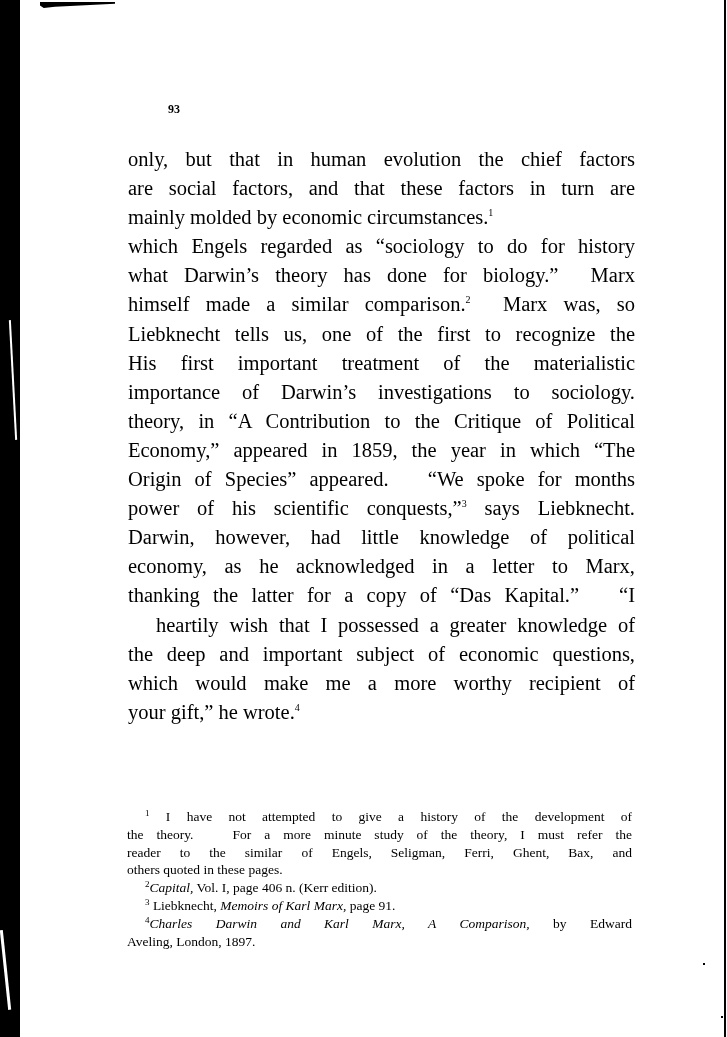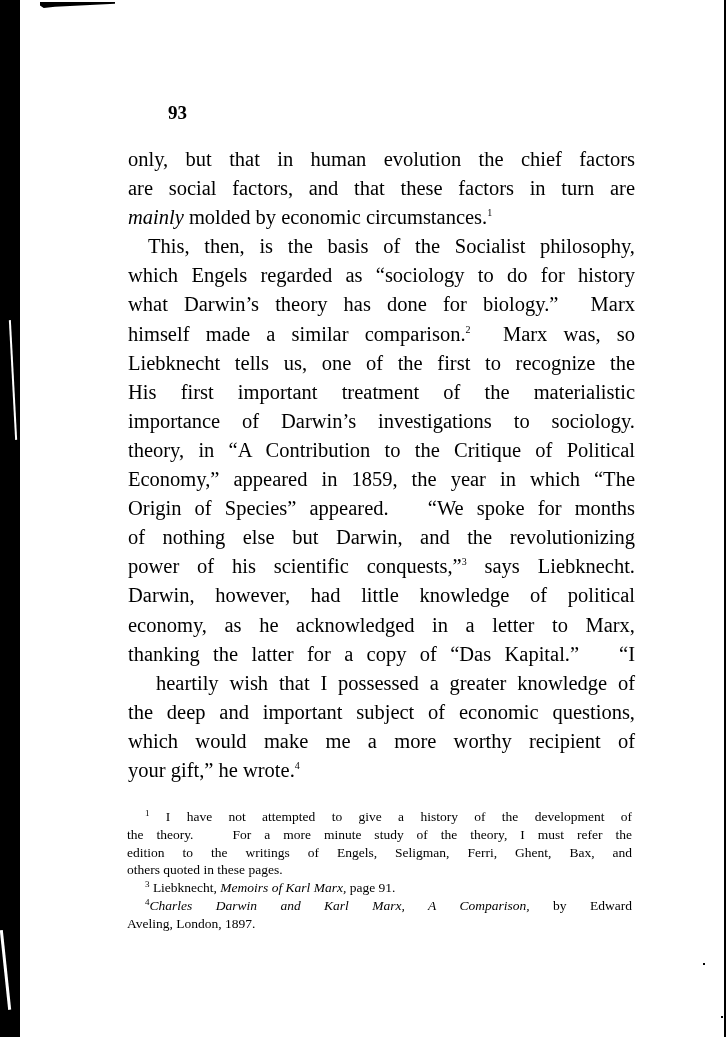--- a/index.html
+++ b/index.html
@@ -68,21 +68,21 @@
       justify-content: space-between;
       align-items: baseline;
     }
     .running-title {
       font-size: 13.5px;
       letter-spacing: 1.3px;
       word-spacing: 2px;
       font-variant: normal;
     }
     .page-number {
-      font-size: 19px;
+      font-size: 12px;
       font-weight: bold;
     }
     .body-text {
       position: absolute;
       top: 145px;
       left: 128px;
       width: 507px;
       font-size: 20.5px;
       line-height: 29.1px;
     }
@@ -145,46 +145,45 @@
 <div class="top-smudge"></div>
 <div class="binding-right"></div>
 
 <div class="running-head">
   <span class="page-number">93</span>
 </div>
 
 <div class="body-text" id="body-text">
     <span class="line"><span style="white-space: pre;">only, but that in human evolution the chief factors</span></span>
     <span class="line"><span style="white-space: pre;">are social factors, and that these factors in turn are</span></span>
-    <span class="line last"><span style="font-style: italic;">mainly</span><span style="white-space: pre;"> molded by economic circumstances.</span><sup>1</sup></span>
-    <span class="line indent"><span style="white-space: pre;">This, then, is the basis of the Socialist philosophy,</span></span>
+    <span class="line last"><span style="">mainly</span><span style="white-space: pre;"> molded by economic circumstances.</span><sup>1</sup></span>
     <span class="line"><span style="white-space: pre;">which Engels regarded as “sociology to do for history</span></span>
     <span class="line"><span style="white-space: pre;">what Darwin’s theory has done for biology.”  Marx</span></span>
     <span class="line"><span style="white-space: pre;">himself made a similar comparison.</span><sup>2</sup><span style="white-space: pre;">  Marx was, so</span></span>
     <span class="line"><span style="white-space: pre;">Liebknecht tells us, one of the first to recognize the</span></span>
     <span class="line"><span style="white-space: pre;">His first important treatment of the materialistic</span></span>
     <span class="line"><span style="white-space: pre;">importance of Darwin’s investigations to sociology.</span></span>
     <span class="line"><span style="white-space: pre;">theory, in “A Contribution to the Critique of Political</span></span>
     <span class="line"><span style="white-space: pre;">Economy,” appeared in 1859, the year in which “The</span></span>
     <span class="line"><span style="white-space: pre;">Origin of Species” appeared.   “We spoke for months</span></span>
-    <span class="line"><span style="white-space: pre;">of nothing else but Darwin, and the revolutionizing</span></span>
     <span class="line"><span style="white-space: pre;">power of his scientific conquests,”</span><sup>3</sup><span style="white-space: pre;"> says Liebknecht.</span></span>
     <span class="line"><span style="white-space: pre;">Darwin, however, had little knowledge of political</span></span>
     <span class="line"><span style="white-space: pre;">economy, as he acknowledged in a letter to Marx,</span></span>
     <span class="line"><span style="white-space: pre;">thanking the latter for a copy of “Das Kapital.”   “I</span></span>
     <span class="line"><span style="white-space: pre; margin-left: 28px;">heartily wish that I possessed a greater knowledge of</span></span>
     <span class="line"><span style="white-space: pre;">the deep and important subject of economic questions,</span></span>
     <span class="line"><span style="white-space: pre;">which would make me a more worthy recipient of</span></span>
     <span class="line last"><span style="white-space: pre;">your gift,” he wrote.</span><sup>4</sup></span>
   </div>
 
 <div class="footnotes" id="footnotes">
     <span class="fline indent"><span class="fn-sup">1</span><span style="white-space: pre;"> I have not attempted to give a history of the development of</span></span>
     <span class="fline"><span style="white-space: pre;">the theory.   For a more minute study of the theory, I must refer the</span></span>
-    <span class="fline"><span style="white-space: pre;">edition to the writings of Engels, Seligman, Ferri, Ghent, Bax, and</span></span>
+    <span class="fline"><span style="white-space: pre;">reader to the similar of Engels, Seligman, Ferri, Ghent, Bax, and</span></span>
     <span class="fline last"><span style="white-space: pre;">others quoted in these pages.</span></span>
+    <span class="fline last indent"><span class="fn-sup">2</span><span style="font-style: italic;">Capital,</span><span style="white-space: pre;"> Vol. I, page 406 n. (Kerr edition).</span></span>
     <span class="fline last indent"><span class="fn-sup">3</span><span style="white-space: pre;"> Liebknecht, </span><span style="font-style: italic;">Memoirs of Karl Marx,</span><span style="white-space: pre;"> page 91.</span></span>
     <span class="fline indent"><span class="fn-sup">4</span><span style="font-style: italic;">Charles Darwin and Karl Marx, A Comparison,</span><span style="white-space: pre;"> by Edward</span></span>
     <span class="fline last"><span style="white-space: pre;">Aveling, London, 1897.</span></span>
   </div>
 
 <div class="speck" style="left:703px; top:963px;"></div>
 <div class="speck" style="left:721px; top:1016px;"></div>
 
 </body></html>

